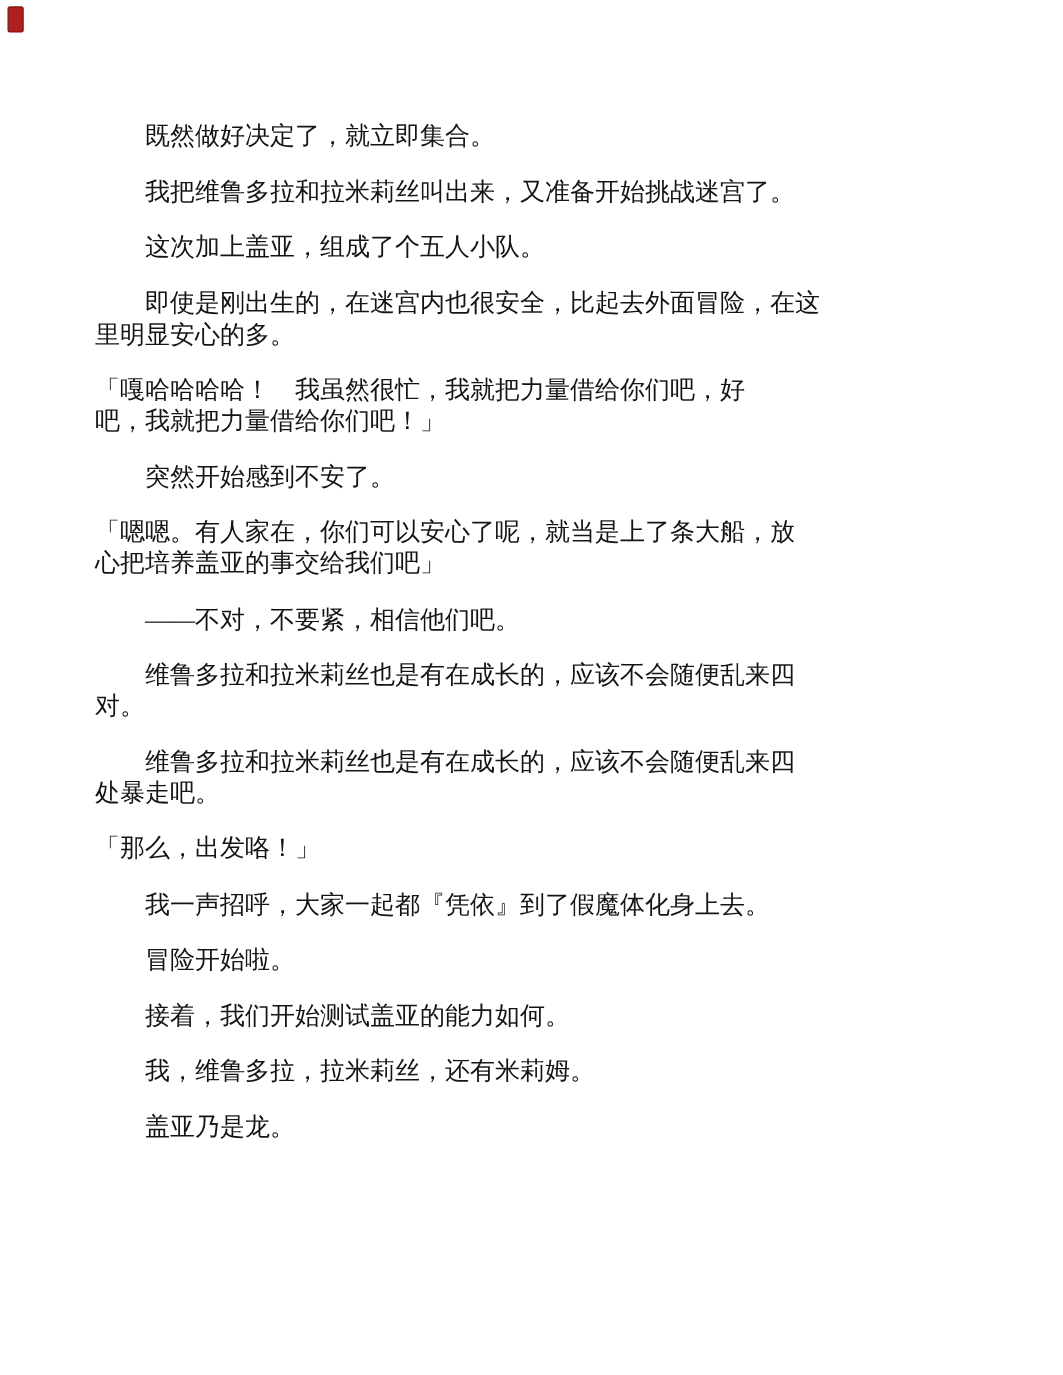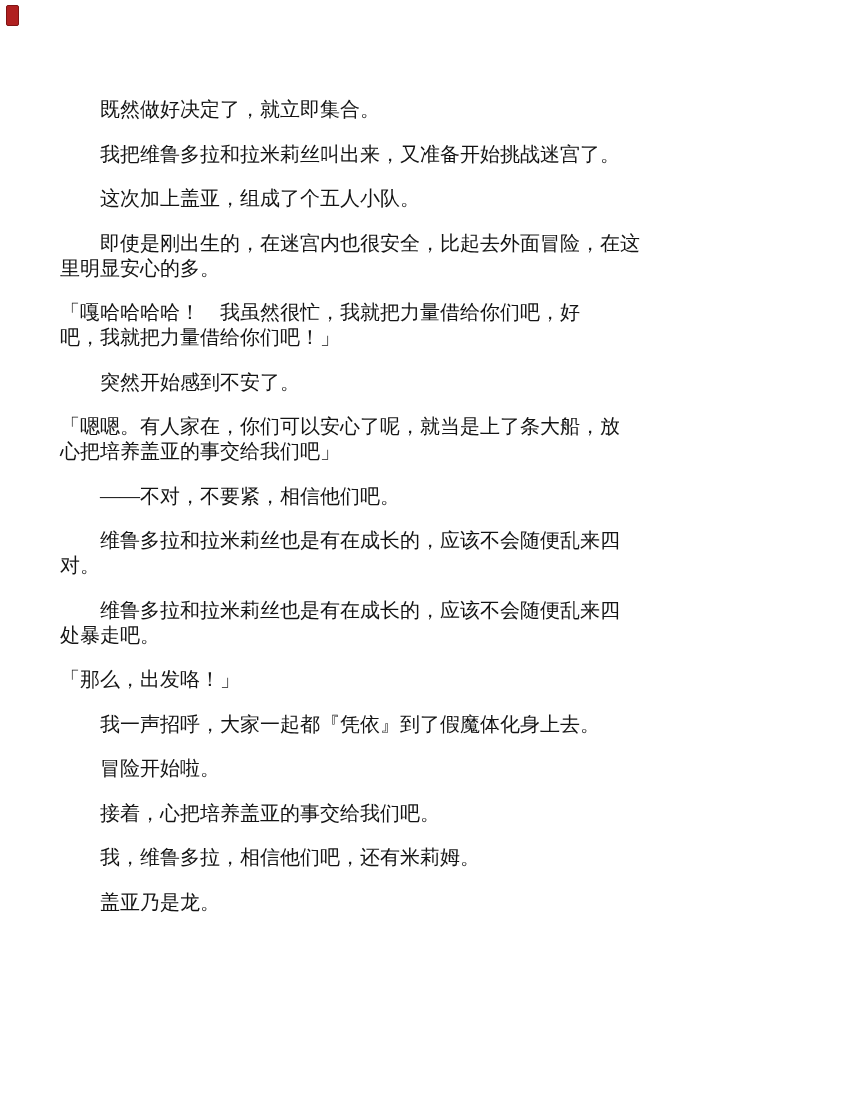--- a/index.html
+++ b/index.html
@@ -25,21 +25,21 @@
     border-radius: 2px;
     box-sizing: border-box;
   }
   .page {
     position: absolute;
     left: 0;
     top: 0;
     width: 850px;
     height: 1100px;
     box-sizing: border-box;
-    padding: 97px 140px 0 60px;
+    padding: 97px 140px 0 76px;
   }
   .content {
     width: 570px;
     color: #141414;
     font-size: 20px;
     line-height: 25px;
     text-align: left;
   }
   .content p {
     margin: 0 0 19.5px 0;
@@ -98,22 +98,22 @@
       <p>
         <span class="line">「那么，出发咯！」</span>
       </p>
       <p>
         <span class="line indent">我一声招呼，大家一起都『凭依』到了假魔体化身上去。</span>
       </p>
       <p>
         <span class="line indent">冒险开始啦。</span>
       </p>
       <p>
-        <span class="line indent">接着，心把培养盖亚的事交给我们吧。</span>
+        <span class="line indent">接着，我们开始测试盖亚的能力如何。</span>
       </p>
       <p>
-        <span class="line indent">我，维鲁多拉，相信他们吧，还有米莉姆。</span>
+        <span class="line indent">我，维鲁多拉，拉米莉丝，还有米莉姆。</span>
       </p>
       <p>
         <span class="line indent">盖亚乃是龙。</span>
       </p>
     </div>
 </div>
 
 </body></html>

